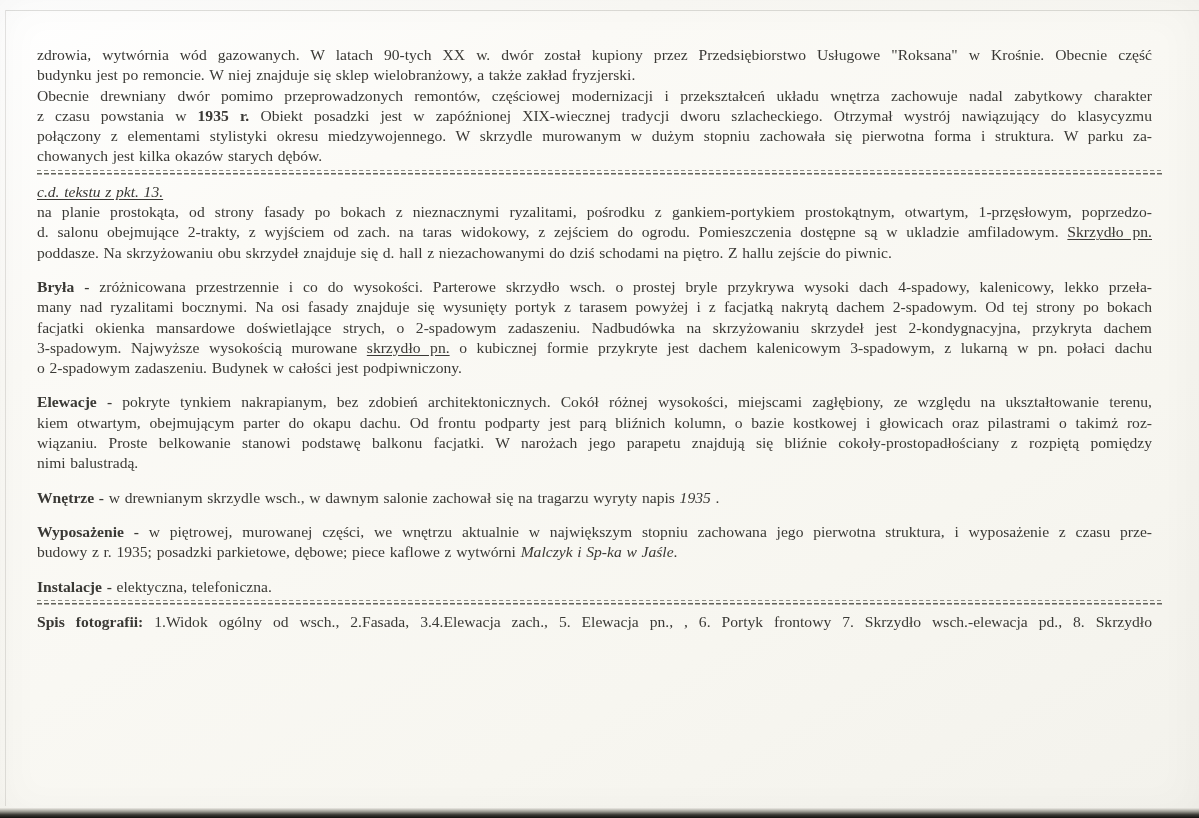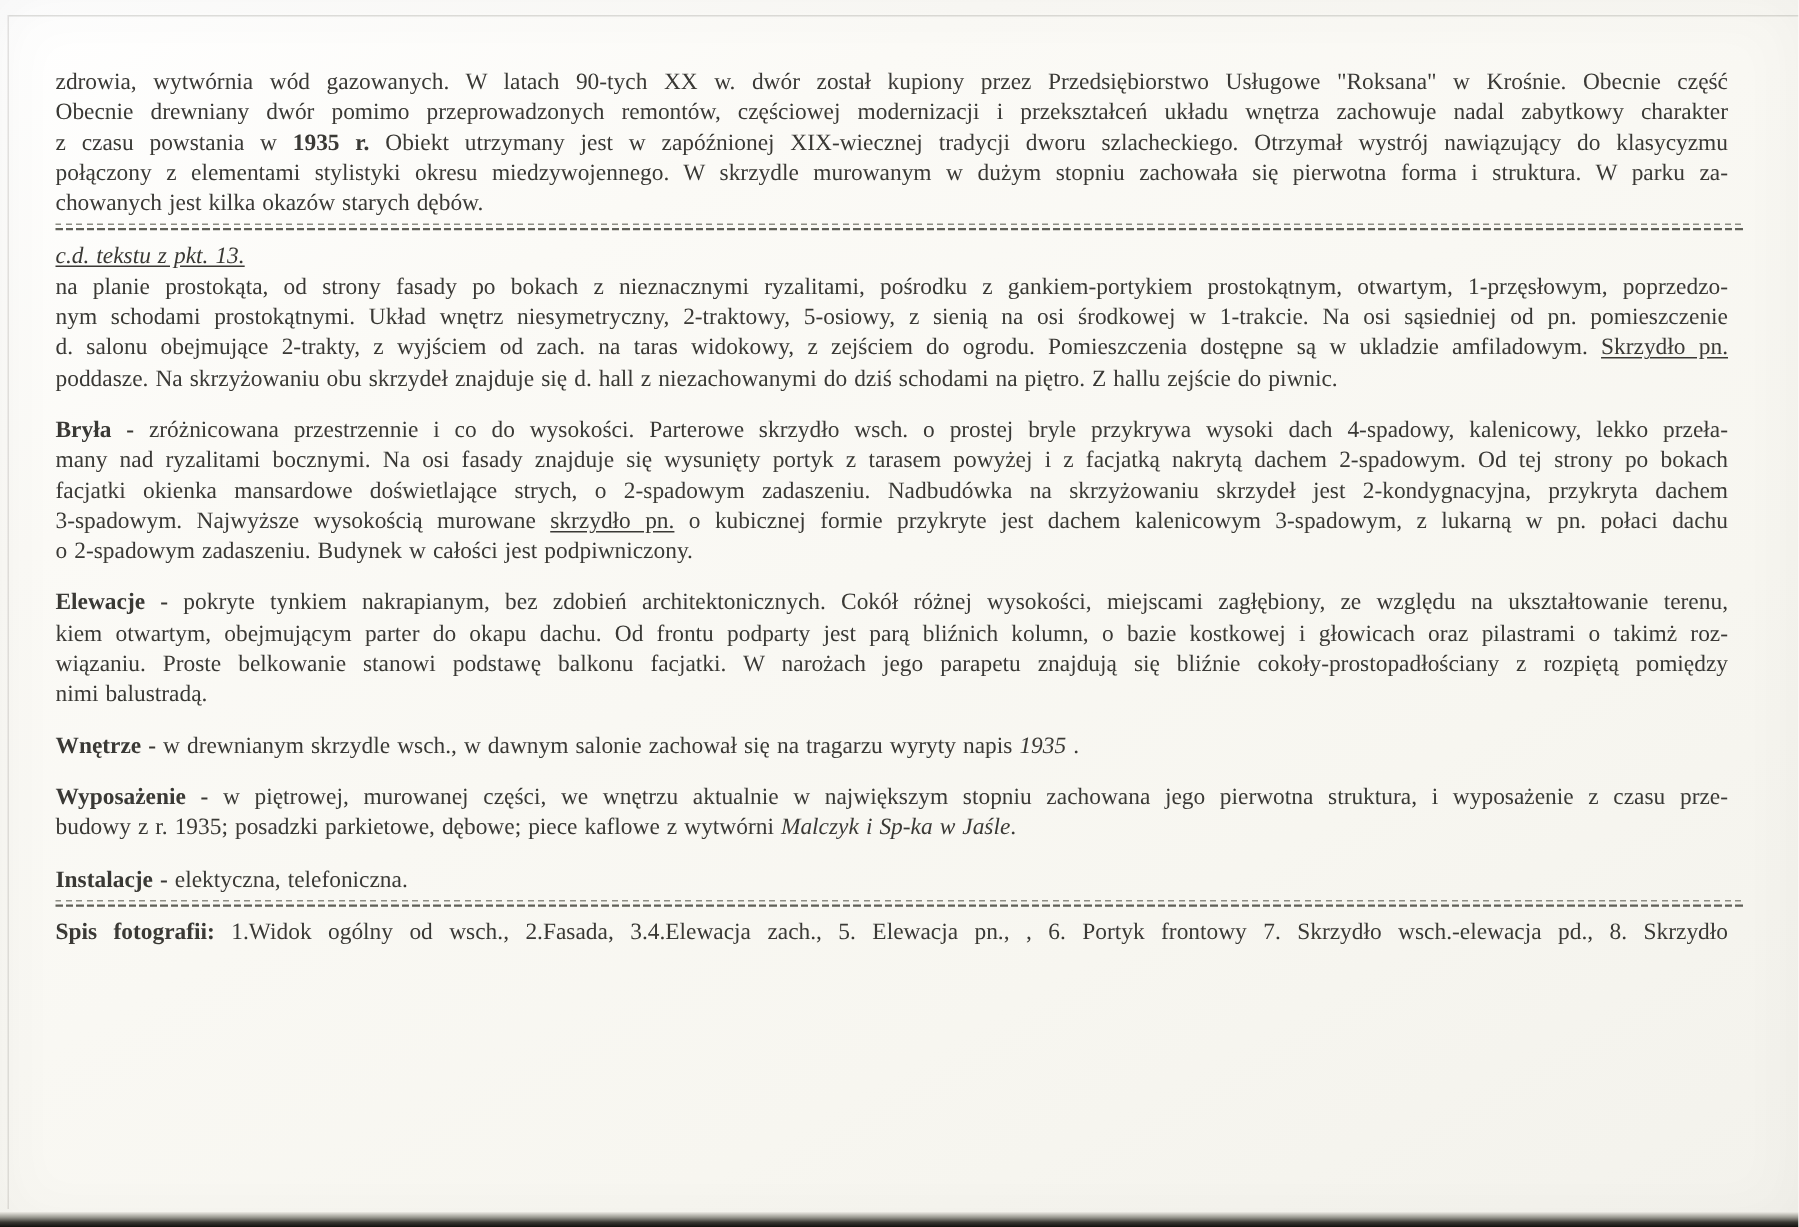--- a/index.html
+++ b/index.html
@@ -66,30 +66,30 @@
 </style>
 </head>
 <body>
 
 <div class="page">
   <div class="edge-top"></div>
   <div class="edge-left"></div>
   <div class="content">
       <div class="para">
         <div class="line fill"><span>zdrowia, wytwórnia wód gazowanych. W latach 90-tych XX w. dwór został kupiony przez Przedsiębiorstwo Usługowe "Roksana" w Krośnie. Obecnie część</span></div>
+        <div class="line"><span>budynku jest po remoncie. W niej znajduje się sklep wielobranżowy, a także zakład fryzjerski.</span></div>
         <div class="line fill"><span>Obecnie drewniany dwór pomimo przeprowadzonych remontów, częściowej modernizacji i przekształceń układu wnętrza zachowuje nadal zabytkowy charakter</span></div>
-        <div class="line fill"><span>z czasu powstania w </span><span class="b">1935 r.</span><span> Obiekt utrzymany jest w zapóźnionej XIX-wiecznej tradycji dworu szlacheckiego. Otrzymał wystrój nawiązujący do klasycyzmu</span></div>
+        <div class="line fill"><span>z czasu powstania w </span><span class="b">1935 r.</span><span> Obiekt posadzki jest w zapóźnionej XIX-wiecznej tradycji dworu szlacheckiego. Otrzymał wystrój nawiązujący do klasycyzmu</span></div>
         <div class="line fill"><span>połączony z elementami stylistyki okresu miedzywojennego. W skrzydle murowanym w dużym stopniu zachowała się pierwotna forma i struktura. W parku za-</span></div>
         <div class="line"><span>chowanych jest kilka okazów starych dębów.</span></div>
       </div>
       <div class="divider"></div>
       <div class="para">
         <div class="line"><span class="i u">c.d. tekstu z pkt. 13.</span></div>
         <div class="line fill"><span>na planie prostokąta, od strony fasady po bokach z nieznacznymi ryzalitami, pośrodku z gankiem-portykiem prostokątnym, otwartym, 1-przęsłowym, poprzedzo-</span></div>
-        <div class="line fill"><span>nym schodami prostokątnymi. Układ wnętrz niesymetryczny, 2-traktowy, 5-osiowy, z sienią na osi środkowej w 1-trakcie. Na osi sąsiedniej od pn. pomieszczenie</span></div>
         <div class="line fill"><span>d. salonu obejmujące 2-trakty, z wyjściem od zach. na taras widokowy, z zejściem do ogrodu. Pomieszczenia dostępne są w ukladzie amfiladowym. </span><span class="u">Skrzydło pn.</span></div>
         <div class="line"><span>poddasze. Na skrzyżowaniu obu skrzydeł znajduje się d. hall z niezachowanymi do dziś schodami na piętro. Z hallu zejście do piwnic.</span></div>
       </div>
       <div class="para">
         <div class="line fill"><span class="b">Bryła -</span><span> zróżnicowana przestrzennie i co do wysokości. Parterowe skrzydło wsch. o prostej bryle przykrywa wysoki dach 4-spadowy, kalenicowy, lekko przeła-</span></div>
         <div class="line fill"><span>many nad ryzalitami bocznymi. Na osi fasady znajduje się wysunięty portyk z tarasem powyżej i z facjatką nakrytą dachem 2-spadowym. Od tej strony po bokach</span></div>
         <div class="line fill"><span>facjatki okienka mansardowe doświetlające strych, o 2-spadowym zadaszeniu. Nadbudówka na skrzyżowaniu skrzydeł jest 2-kondygnacyjna, przykryta dachem</span></div>
         <div class="line fill"><span>3-spadowym. Najwyższe wysokością murowane </span><span class="u">skrzydło pn.</span><span> o kubicznej formie przykryte jest dachem kalenicowym 3-spadowym, z lukarną w pn. połaci dachu</span></div>
         <div class="line"><span>o 2-spadowym zadaszeniu. Budynek w całości jest podpiwniczony.</span></div>
       </div>

